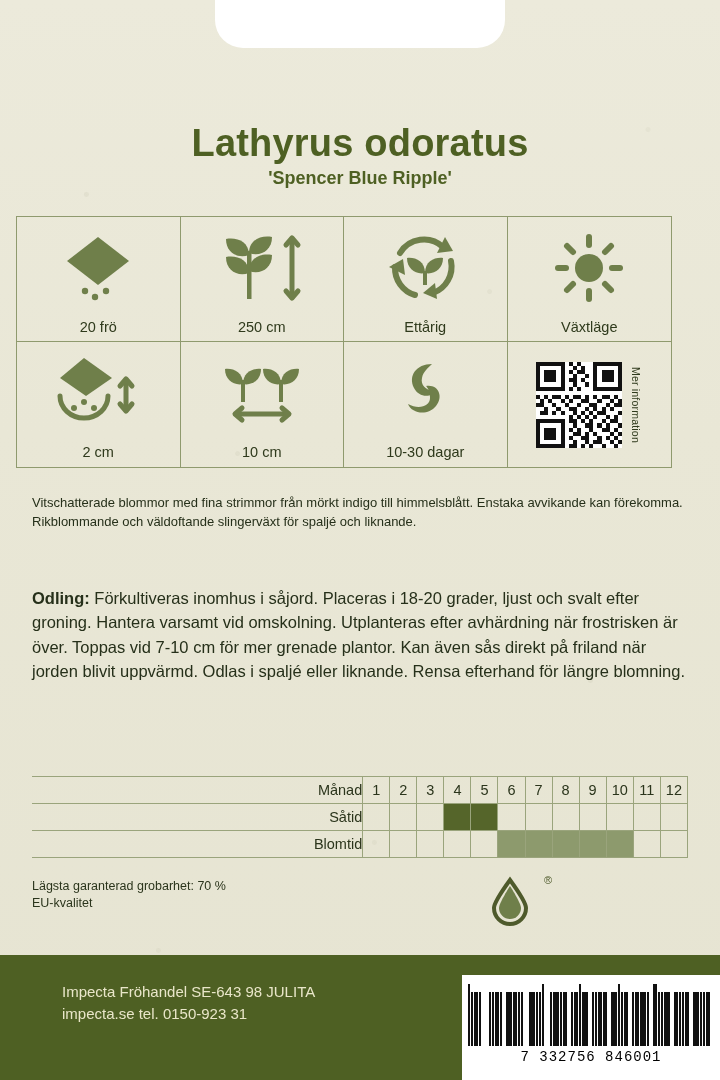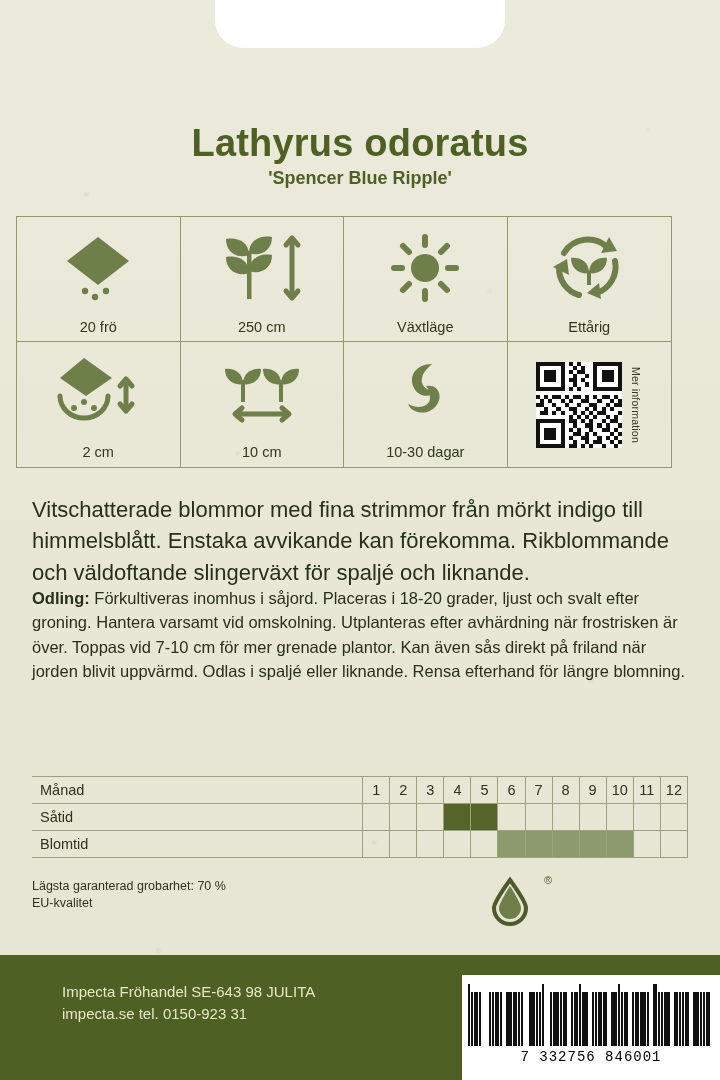--- a/index.html
+++ b/index.html
@@ -64,39 +64,39 @@
     writing-mode:vertical-rl; font-size:10.5px; color:#2f3a1c;
     margin-left:8px; letter-spacing:.2px;
   }
   svg { display:block; }
   .gf { fill:#6f7f4a; }
   .gs { stroke:#6f7f4a; fill:none; stroke-width:5; stroke-linecap:round; stroke-linejoin:round; }
 
   
   .desc {
     position:absolute; top:494px; left:32px; width:658px;
-    font-size:22px; color:#26301a; line-height:1.43;
+    font-size:13px; color:#26301a; line-height:1.43;
   }
   .odling {
     position:absolute; top:586px; left:32px; width:660px;
     font-size:16.5px; color:#26301a; line-height:1.48;
   }
   .odling b { font-weight:bold; }
 
   
   .cal {
     position:absolute; top:776px; left:32px; width:656px;
     border-collapse:collapse; font-size:14.5px; color:#2b351c;
   }
   .cal td, .cal th {
     border:1px solid #9aa47c; height:27px; padding:0;
     text-align:center; font-weight:normal;
   }
   .cal .rowlabel {
-    text-align:left; padding-left:8px; width:330px; border-left:none;
+    text-align:right; padding-left:8px; width:330px; border-left:none;
   }
   .cal tr:first-child td { }
   .cal .mcol { width:27px; }
   .fill-sow { background:#55652a; }
   .fill-bloom { background:#8d9a6d; }
 
   
   .smallprint {
     position:absolute; top:878px; left:32px;
     font-size:12.5px; color:#2b351c; line-height:1.35;
@@ -161,56 +161,56 @@
           <path class="gf" d="M33 24 C33 10 20 6 10 8 C10 22 22 28 33 24 Z"></path>
           <path class="gf" d="M33 42 C33 28 20 24 10 26 C10 40 22 46 33 42 Z"></path>
           <path class="gf" d="M33 22 C33 8 46 4 56 6 C56 20 44 26 33 22 Z"></path>
           <path class="gf" d="M33 40 C33 26 46 22 56 24 C56 38 44 44 33 40 Z"></path>
           <line class="gs" x1="76" y1="8" x2="76" y2="66"></line>
           <polyline class="gs" points="70,14 76,7 82,14"></polyline>
           <polyline class="gs" points="70,60 76,67 82,60"></polyline>
         </svg>
       </div>
       <div class="cap">250 cm</div>
+    </div>
+
+    <div class="cell">
+      <div class="glyph">
+        <svg width="80" height="74" viewBox="0 0 80 74">
+          <path class="gs" style="stroke-width:6" d="M15 22 A28 28 0 0 1 58 16"></path>
+          <polygon class="gf" points="60,6 68,20 52,22"></polygon>
+          <path class="gs" style="stroke-width:6" d="M66 30 A28 28 0 0 1 48 62"></path>
+          <polygon class="gf" points="52,68 38,62 50,52"></polygon>
+          <path class="gs" style="stroke-width:6" d="M30 64 A28 28 0 0 1 10 36"></path>
+          <polygon class="gf" points="4,36 18,28 20,44"></polygon>
+          <path class="gf" d="M40 42 C40 30 30 26 22 27 C22 38 31 44 40 42 Z"></path>
+          <path class="gf" d="M40 42 C40 30 50 26 58 27 C58 38 49 44 40 42 Z"></path>
+          <rect class="gf" x="38" y="40" width="4" height="14"></rect>
+        </svg>
+      </div>
+      <div class="cap">Ettårig</div>
     </div>
 
     <div class="cell">
       <div class="glyph">
         <svg width="84" height="74" viewBox="0 0 84 74">
           <circle class="gf" cx="42" cy="37" r="14"></circle>
           <g stroke="#6f7f4a" stroke-width="6" stroke-linecap="round">
             <line x1="42" y1="6" x2="42" y2="14"></line>
             <line x1="42" y1="60" x2="42" y2="68"></line>
             <line x1="11" y1="37" x2="19" y2="37"></line>
             <line x1="65" y1="37" x2="73" y2="37"></line>
             <line x1="20" y1="15" x2="26" y2="21"></line>
             <line x1="58" y1="53" x2="64" y2="59"></line>
             <line x1="64" y1="15" x2="58" y2="21"></line>
             <line x1="26" y1="53" x2="20" y2="59"></line>
           </g>
         </svg>
       </div>
       <div class="cap">Växtläge</div>
-    </div>
-
-    <div class="cell">
-      <div class="glyph">
-        <svg width="80" height="74" viewBox="0 0 80 74">
-          <path class="gs" style="stroke-width:6" d="M15 22 A28 28 0 0 1 58 16"></path>
-          <polygon class="gf" points="60,6 68,20 52,22"></polygon>
-          <path class="gs" style="stroke-width:6" d="M66 30 A28 28 0 0 1 48 62"></path>
-          <polygon class="gf" points="52,68 38,62 50,52"></polygon>
-          <path class="gs" style="stroke-width:6" d="M30 64 A28 28 0 0 1 10 36"></path>
-          <polygon class="gf" points="4,36 18,28 20,44"></polygon>
-          <path class="gf" d="M40 42 C40 30 30 26 22 27 C22 38 31 44 40 42 Z"></path>
-          <path class="gf" d="M40 42 C40 30 50 26 58 27 C58 38 49 44 40 42 Z"></path>
-          <rect class="gf" x="38" y="40" width="4" height="14"></rect>
-        </svg>
-      </div>
-      <div class="cap">Ettårig</div>
     </div>
 
     <div class="cell">
       <div class="glyph">
         <svg width="96" height="74" viewBox="0 0 96 74">
           <polygon class="gf" points="34,2 62,22 36,40 10,22"></polygon>
           <path class="gs" style="stroke-width:5" d="M10 40 A24 22 0 0 0 58 40"></path>
           <circle class="gf" cx="34" cy="46" r="3"></circle>
           <circle class="gf" cx="24" cy="52" r="3"></circle>
           <circle class="gf" cx="44" cy="52" r="3"></circle>

